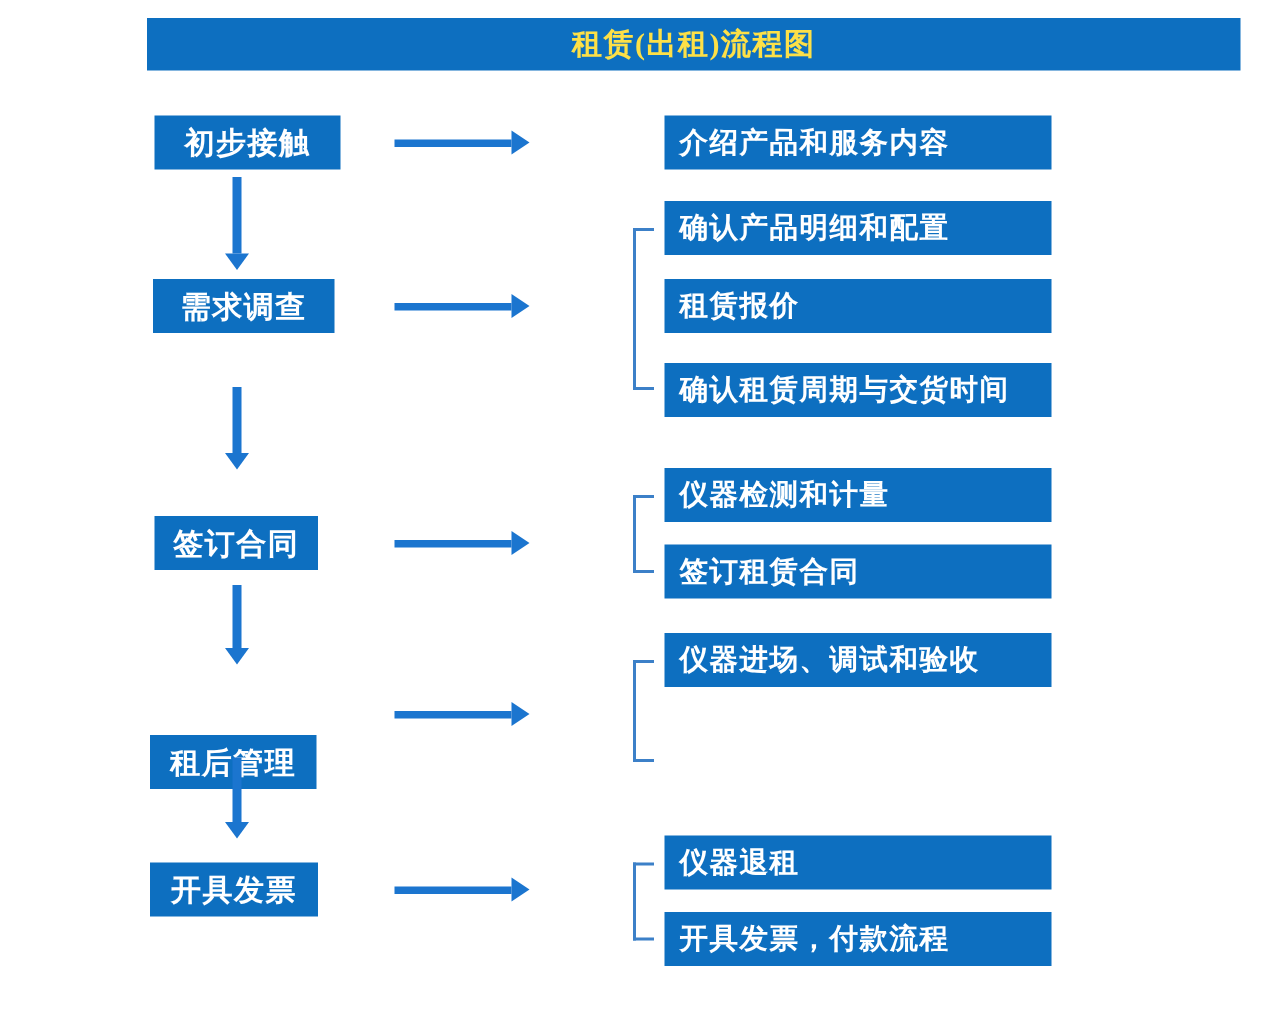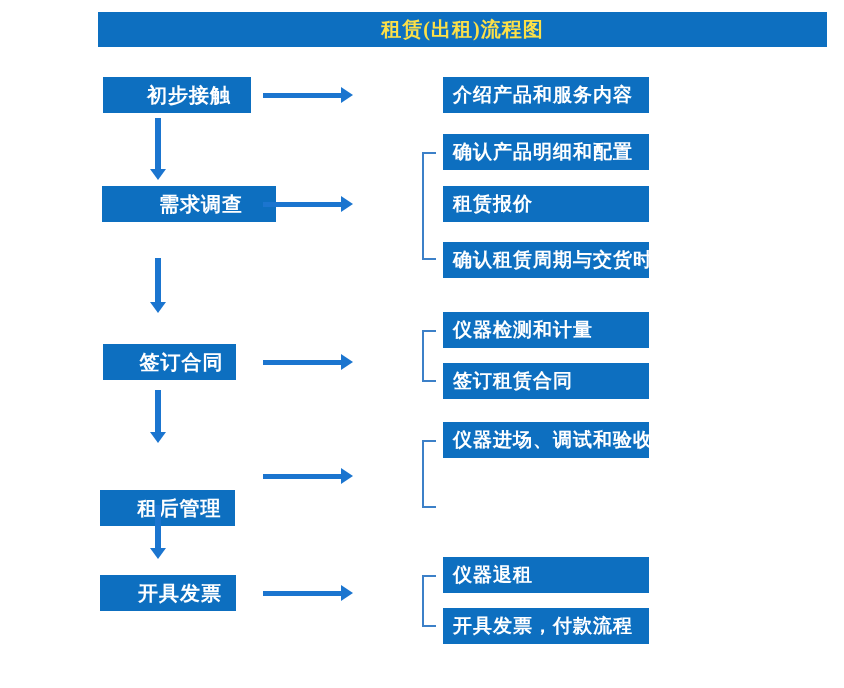--- a/index.html
+++ b/index.html
@@ -21,24 +21,23 @@
     color:#fde047;font-size:20px;font-weight:bold;
     display:flex;align-items:center;justify-content:center;
     letter-spacing:1px;
   }
   .lbox{
     position:absolute;height:36px;
     background:var(--primary);
     color:#ffffff;font-size:20px;font-weight:bold;
     display:flex;align-items:center;justify-content:center;
     letter-spacing:1px;
-    padding-left:24px;
   }
   .rbox{
-    position:absolute;left:443px;width:206px;height:36px;
+    position:absolute;left:443px;width:258px;height:36px;
     background:var(--primary);
     color:#ffffff;font-size:19px;font-weight:bold;
     display:flex;align-items:center;
     padding-left:10px;box-sizing:border-box;
     letter-spacing:1px;
     white-space:nowrap;
   }
   .varrow{
     position:absolute;width:16px;
     display:flex;flex-direction:column;align-items:center;
@@ -70,21 +69,21 @@
   }
 </style>
 </head>
 <body>
 
 <div class="canvas">
 
   <div class="banner">租赁(出租)流程图</div>
 
   <div class="lbox" style="left:103px;top:77px;width:124px;">初步接触</div>
-  <div class="lbox" style="left:102px;top:186px;width:150px;">需求调查</div>
+  <div class="lbox" style="left:102px;top:186px;width:121px;">需求调查</div>
   <div class="lbox" style="left:103px;top:344px;width:109px;">签订合同</div>
   <div class="lbox" style="left:100px;top:458px;width:111px;margin-top:32px;">租后管理</div>
   <div class="lbox" style="left:100px;top:575px;width:112px;">开具发票</div>
 
   <div class="varrow" style="left:150px;top:118px;height:62px;">
     <div class="shaft"></div>
     <div class="head"></div>
   </div>
   <div class="varrow" style="left:150px;top:258px;height:55px;">
     <div class="shaft"></div>

